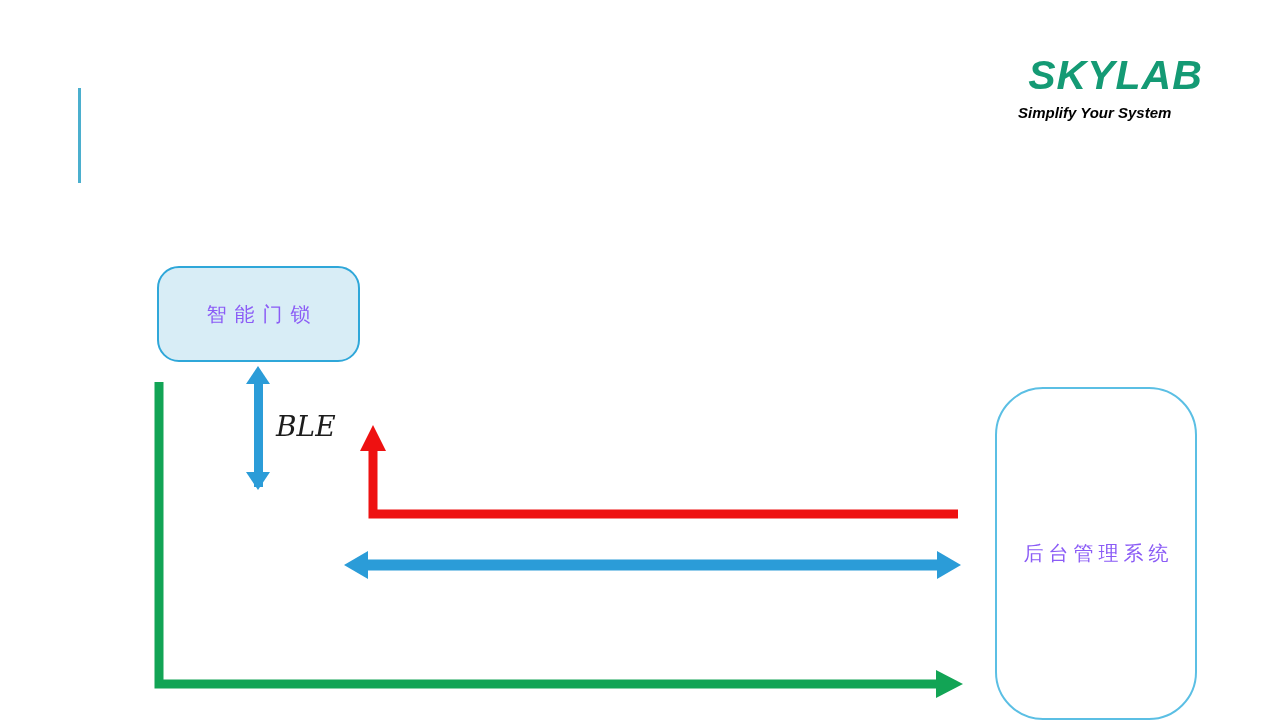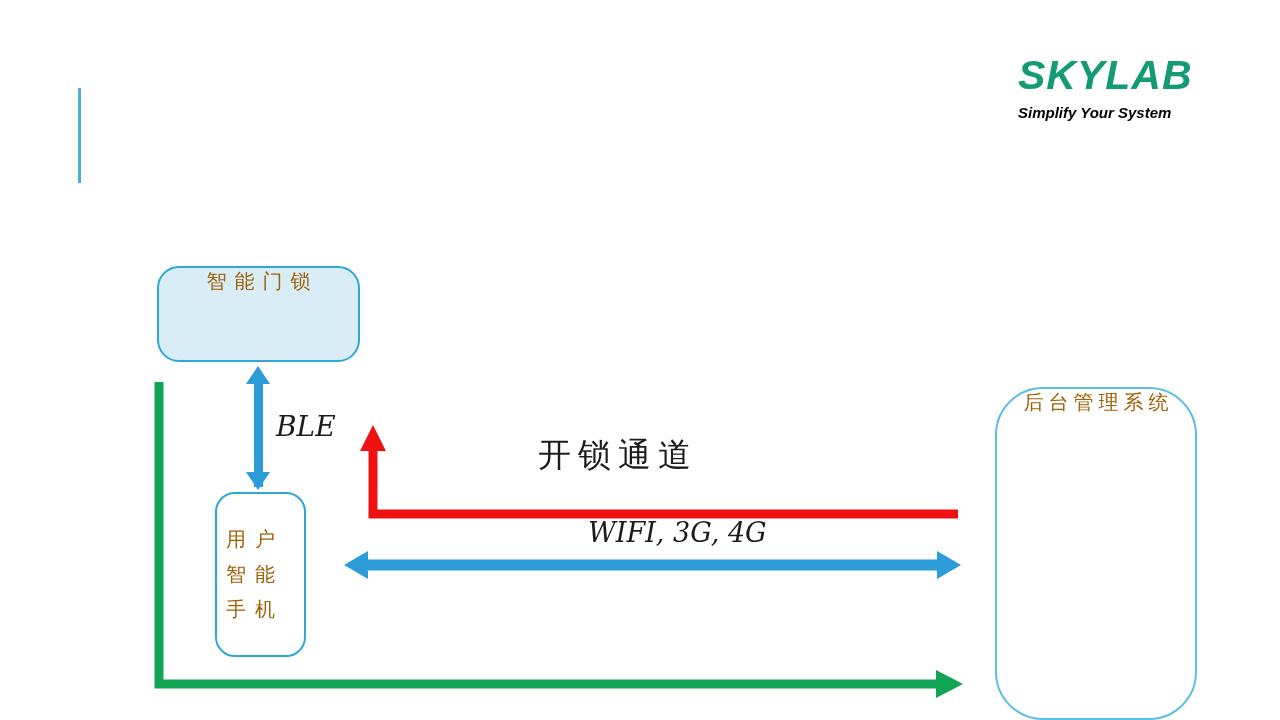--- a/index.html
+++ b/index.html
@@ -37,36 +37,38 @@
     text-align: left;
   }
   .logo-brand {
     font-size: 41px;
     font-weight: 800;
     font-style: italic;
     letter-spacing: 1px;
     color: var(--logo-green, #149a74);
     line-height: 1.0;
     white-space: nowrap;
+    text-align: center;
   }
   .logo-tagline {
     margin-top: 8px;
     font-size: 15px;
     font-weight: 700;
     font-style: italic;
     color: #000000;
     white-space: nowrap;
   }
 
   
   .node {
     position: absolute;
     display: flex;
+    align-items: center;
     justify-content: center;
-    color: #a16207;
+    color: #8b5cf6;
     background: #ffffff;
   }
   .lock-box {
     left: 157px; top: 266px;
     width: 203px; height: 96px;
     background: var(--box-fill, #d8edf6);
     border: 2.5px solid var(--box-border, #2fa7d9);
     border-radius: 22px;
     font-size: 20px;
     letter-spacing: 8px;
@@ -156,27 +158,20 @@
     <g>
       <polyline class="green-stroke" points="159,382 159,684 938,684" stroke-width="9" fill="none" stroke-linejoin="miter"></polyline>
       <polygon class="green-fill" points="963,684 936,670 936,698"></polygon>
     </g>
   </svg>
 
   <div class="node lock-box">
     <span>智能门锁</span>
   </div>
 
-  <div class="node phone-box">
-    <span class="phone-line">用户</span>
-    <span class="phone-line">智能</span>
-    <span class="phone-line">手机</span>
-  </div>
 
   <div class="node backend-box">
     <span>后台管理系统</span>
   </div>
 
   <div class="flow-label handwriting ble-label">BLE</div>
-  <div class="flow-label unlock-label">开锁通道</div>
-  <div class="flow-label handwriting wifi-label">WIFI, 3G, 4G</div>
 
 </div>
 
 </body></html>

